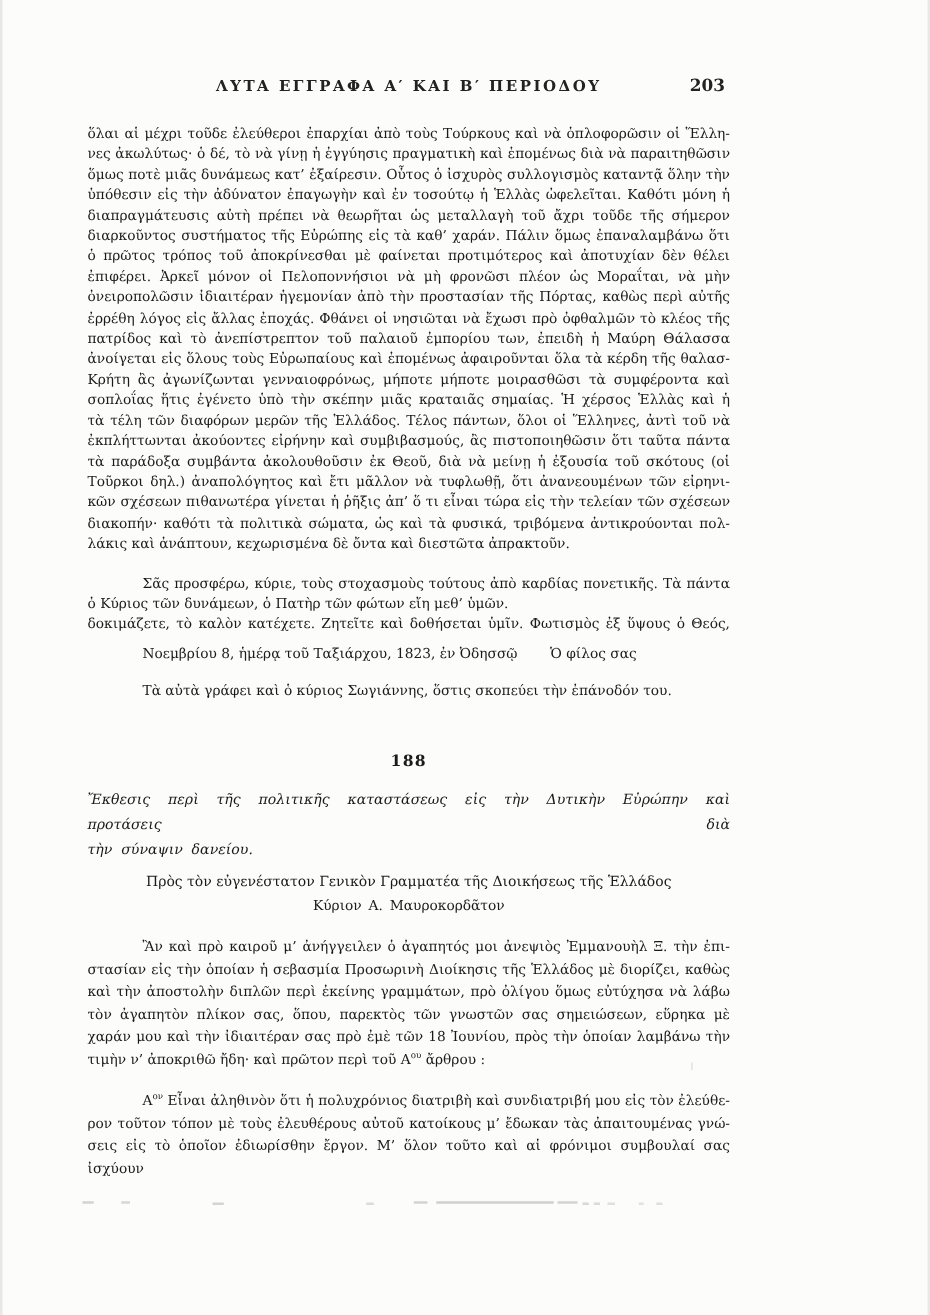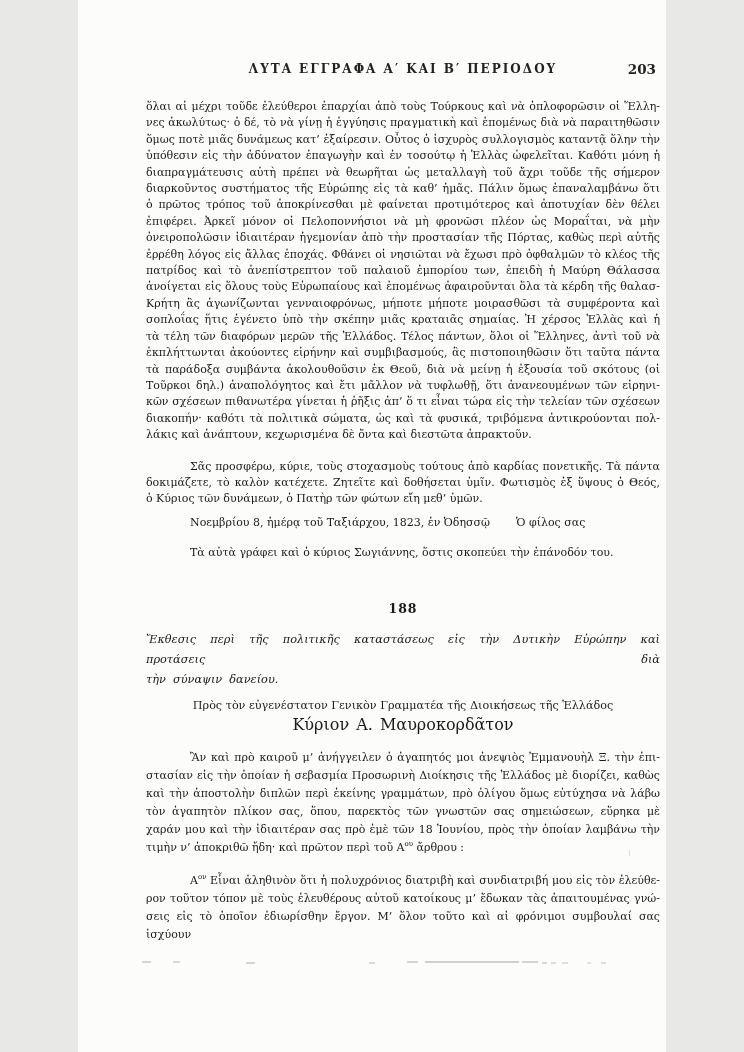--- a/index.html
+++ b/index.html
@@ -1,18 +1,18 @@
 <!DOCTYPE html>
 <html><head>
 <meta charset="utf-8">
 <style>
   html,body{margin:0;padding:0;}
   body{background:#e8e8e6;}
   .page{
-    position:relative;width:588px;height:1052px;margin:0 auto;
+    position:relative;width:740px;height:1052px;margin:0 auto;
     background:#fcfcfa;overflow:hidden;
     font-family:"DejaVu Serif","Liberation Serif",serif;
     color:#1a1a1a;
   }
   .header-row{position:absolute;left:68px;top:62px;width:514px;height:20px;}
   .running-title{
     display:block;text-align:center;font-size:12px;font-weight:bold;
     letter-spacing:2px;color:#222;
   }
   .page-number{
@@ -34,21 +34,21 @@
   .dateline .signoff{margin-left:26px;}
   .ps-line{margin-top:11px;line-height:19px;padding-left:44px;text-align:left;text-align-last:left;}
   .section-number{
     margin-top:39px;line-height:16px;text-align:center;text-align-last:center;
     font-weight:bold;font-size:12.5px;letter-spacing:1px;
   }
   .section-title{
     margin-top:13px;font-style:italic;font-size:11.3px;line-height:20px;word-spacing:3.5px;
   }
   .addressee-1{margin-top:6px;line-height:19px;text-align:center;text-align-last:center;font-size:11.2px;}
-  .addressee-2{line-height:19px;text-align:left;text-align-last:center;font-size:16px;word-spacing:2px;}
+  .addressee-2{line-height:19px;text-align:left;text-align-last:center;font-size:11px;word-spacing:2px;}
   .para-3{margin-top:7px;line-height:18px;}
   .para-4{line-height:18px;}
   .artifact{position:absolute;background:#b3b3b0;}
   .artifact.v{width:1px;}
 </style>
 </head>
 <body>
 
 <div class="page">
 
@@ -58,42 +58,42 @@
   </div>
 
   <div class="text-column">
 
     <div class="para para-1">
         <div class="line">ὅλαι αἱ μέχρι τοῦδε ἐλεύθεροι ἐπαρχίαι ἀπὸ τοὺς Τούρκους καὶ νὰ ὁπλοφορῶσιν οἱ Ἕλλη-</div>
         <div class="line">νες ἀκωλύτως· ὁ δέ, τὸ νὰ γίνῃ ἡ ἐγγύησις πραγματικὴ καὶ ἑπομένως διὰ νὰ παραιτηθῶσιν</div>
         <div class="line">ὅμως ποτὲ μιᾶς δυνάμεως κατ’ ἐξαίρεσιν. Οὗτος ὁ ἰσχυρὸς συλλογισμὸς καταντᾷ ὅλην τὴν</div>
         <div class="line">ὑπόθεσιν εἰς τὴν ἀδύνατον ἐπαγωγὴν καὶ ἐν τοσούτῳ ἡ Ἑλλὰς ὠφελεῖται. Καθότι μόνη ἡ</div>
         <div class="line">διαπραγμάτευσις αὐτὴ πρέπει νὰ θεωρῆται ὡς μεταλλαγὴ τοῦ ἄχρι τοῦδε τῆς σήμερον</div>
-        <div class="line">διαρκοῦντος συστήματος τῆς Εὐρώπης εἰς τὰ καθ’ ἡμᾶς. Πάλιν ὅμως ἐπαναλαμβάνω ὅτι</div>
+        <div class="line">διαρκοῦντος συστήματος τῆς Εὐρώπης εἰς τὰ καθ’ χαράν. Πάλιν ὅμως ἐπαναλαμβάνω ὅτι</div>
         <div class="line">ὁ πρῶτος τρόπος τοῦ ἀποκρίνεσθαι μὲ φαίνεται προτιμότερος καὶ ἀποτυχίαν δὲν θέλει</div>
         <div class="line">ἐπιφέρει. Ἀρκεῖ μόνον οἱ Πελοποννήσιοι νὰ μὴ φρονῶσι πλέον ὡς Μοραΐται, νὰ μὴν</div>
         <div class="line">ὀνειροπολῶσιν ἰδιαιτέραν ἡγεμονίαν ἀπὸ τὴν προστασίαν τῆς Πόρτας, καθὼς περὶ αὐτῆς</div>
         <div class="line">ἐρρέθη λόγος εἰς ἄλλας ἐποχάς. Φθάνει οἱ νησιῶται νὰ ἔχωσι πρὸ ὀφθαλμῶν τὸ κλέος τῆς</div>
         <div class="line">πατρίδος καὶ τὸ ἀνεπίστρεπτον τοῦ παλαιοῦ ἐμπορίου των, ἐπειδὴ ἡ Μαύρη Θάλασσα</div>
         <div class="line">ἀνοίγεται εἰς ὅλους τοὺς Εὐρωπαίους καὶ ἑπομένως ἀφαιροῦνται ὅλα τὰ κέρδη τῆς θαλασ-</div>
         <div class="line">Κρήτη ἂς ἀγωνίζωνται γενναιοφρόνως, μήποτε μήποτε μοιρασθῶσι τὰ συμφέροντα καὶ</div>
         <div class="line">σοπλοΐας ἥτις ἐγένετο ὑπὸ τὴν σκέπην μιᾶς κραταιᾶς σημαίας. Ἡ χέρσος Ἑλλὰς καὶ ἡ</div>
         <div class="line">τὰ τέλη τῶν διαφόρων μερῶν τῆς Ἑλλάδος. Τέλος πάντων, ὅλοι οἱ Ἕλληνες, ἀντὶ τοῦ νὰ</div>
         <div class="line">ἐκπλήττωνται ἀκούοντες εἰρήνην καὶ συμβιβασμούς, ἂς πιστοποιηθῶσιν ὅτι ταῦτα πάντα</div>
         <div class="line">τὰ παράδοξα συμβάντα ἀκολουθοῦσιν ἐκ Θεοῦ, διὰ νὰ μείνῃ ἡ ἐξουσία τοῦ σκότους (οἱ</div>
         <div class="line">Τοῦρκοι δηλ.) ἀναπολόγητος καὶ ἔτι μᾶλλον νὰ τυφλωθῇ, ὅτι ἀνανεουμένων τῶν εἰρηνι-</div>
         <div class="line">κῶν σχέσεων πιθανωτέρα γίνεται ἡ ῥῆξις ἀπ’ ὅ τι εἶναι τώρα εἰς τὴν τελείαν τῶν σχέσεων</div>
         <div class="line">διακοπήν· καθότι τὰ πολιτικὰ σώματα, ὡς καὶ τὰ φυσικά, τριβόμενα ἀντικρούονται πολ-</div>
         <div class="line last">λάκις καὶ ἀνάπτουν, κεχωρισμένα δὲ ὄντα καὶ διεστῶτα ἀπρακτοῦν.</div>
       </div>
 
     <div class="para para-2">
         <div class="line indent">Σᾶς προσφέρω, κύριε, τοὺς στοχασμοὺς τούτους ἀπὸ καρδίας πονετικῆς. Τὰ πάντα</div>
+        <div class="line last">ὁ Κύριος τῶν δυνάμεων, ὁ Πατὴρ τῶν φώτων εἴη μεθ’ ὑμῶν.</div>
         <div class="line">δοκιμάζετε, τὸ καλὸν κατέχετε. Ζητεῖτε καὶ δοθήσεται ὑμῖν. Φωτισμὸς ἐξ ὕψους ὁ Θεός,</div>
-        <div class="line last">ὁ Κύριος τῶν δυνάμεων, ὁ Πατὴρ τῶν φώτων εἴη μεθ’ ὑμῶν.</div>
       </div>
 
     <div class="dateline">
       <span>Νοεμβρίου 8, ἡμέρᾳ τοῦ Ταξιάρχου, 1823, ἐν Ὀδησσῷ</span><span class="signoff">Ὁ φίλος σας</span>
     </div>
 
     <div class="ps-line">Τὰ αὐτὰ γράφει καὶ ὁ κύριος Σωγιάννης, ὅστις σκοπεύει τὴν ἐπάνοδόν του.</div>
 
     <div class="section-number">188</div>
 

